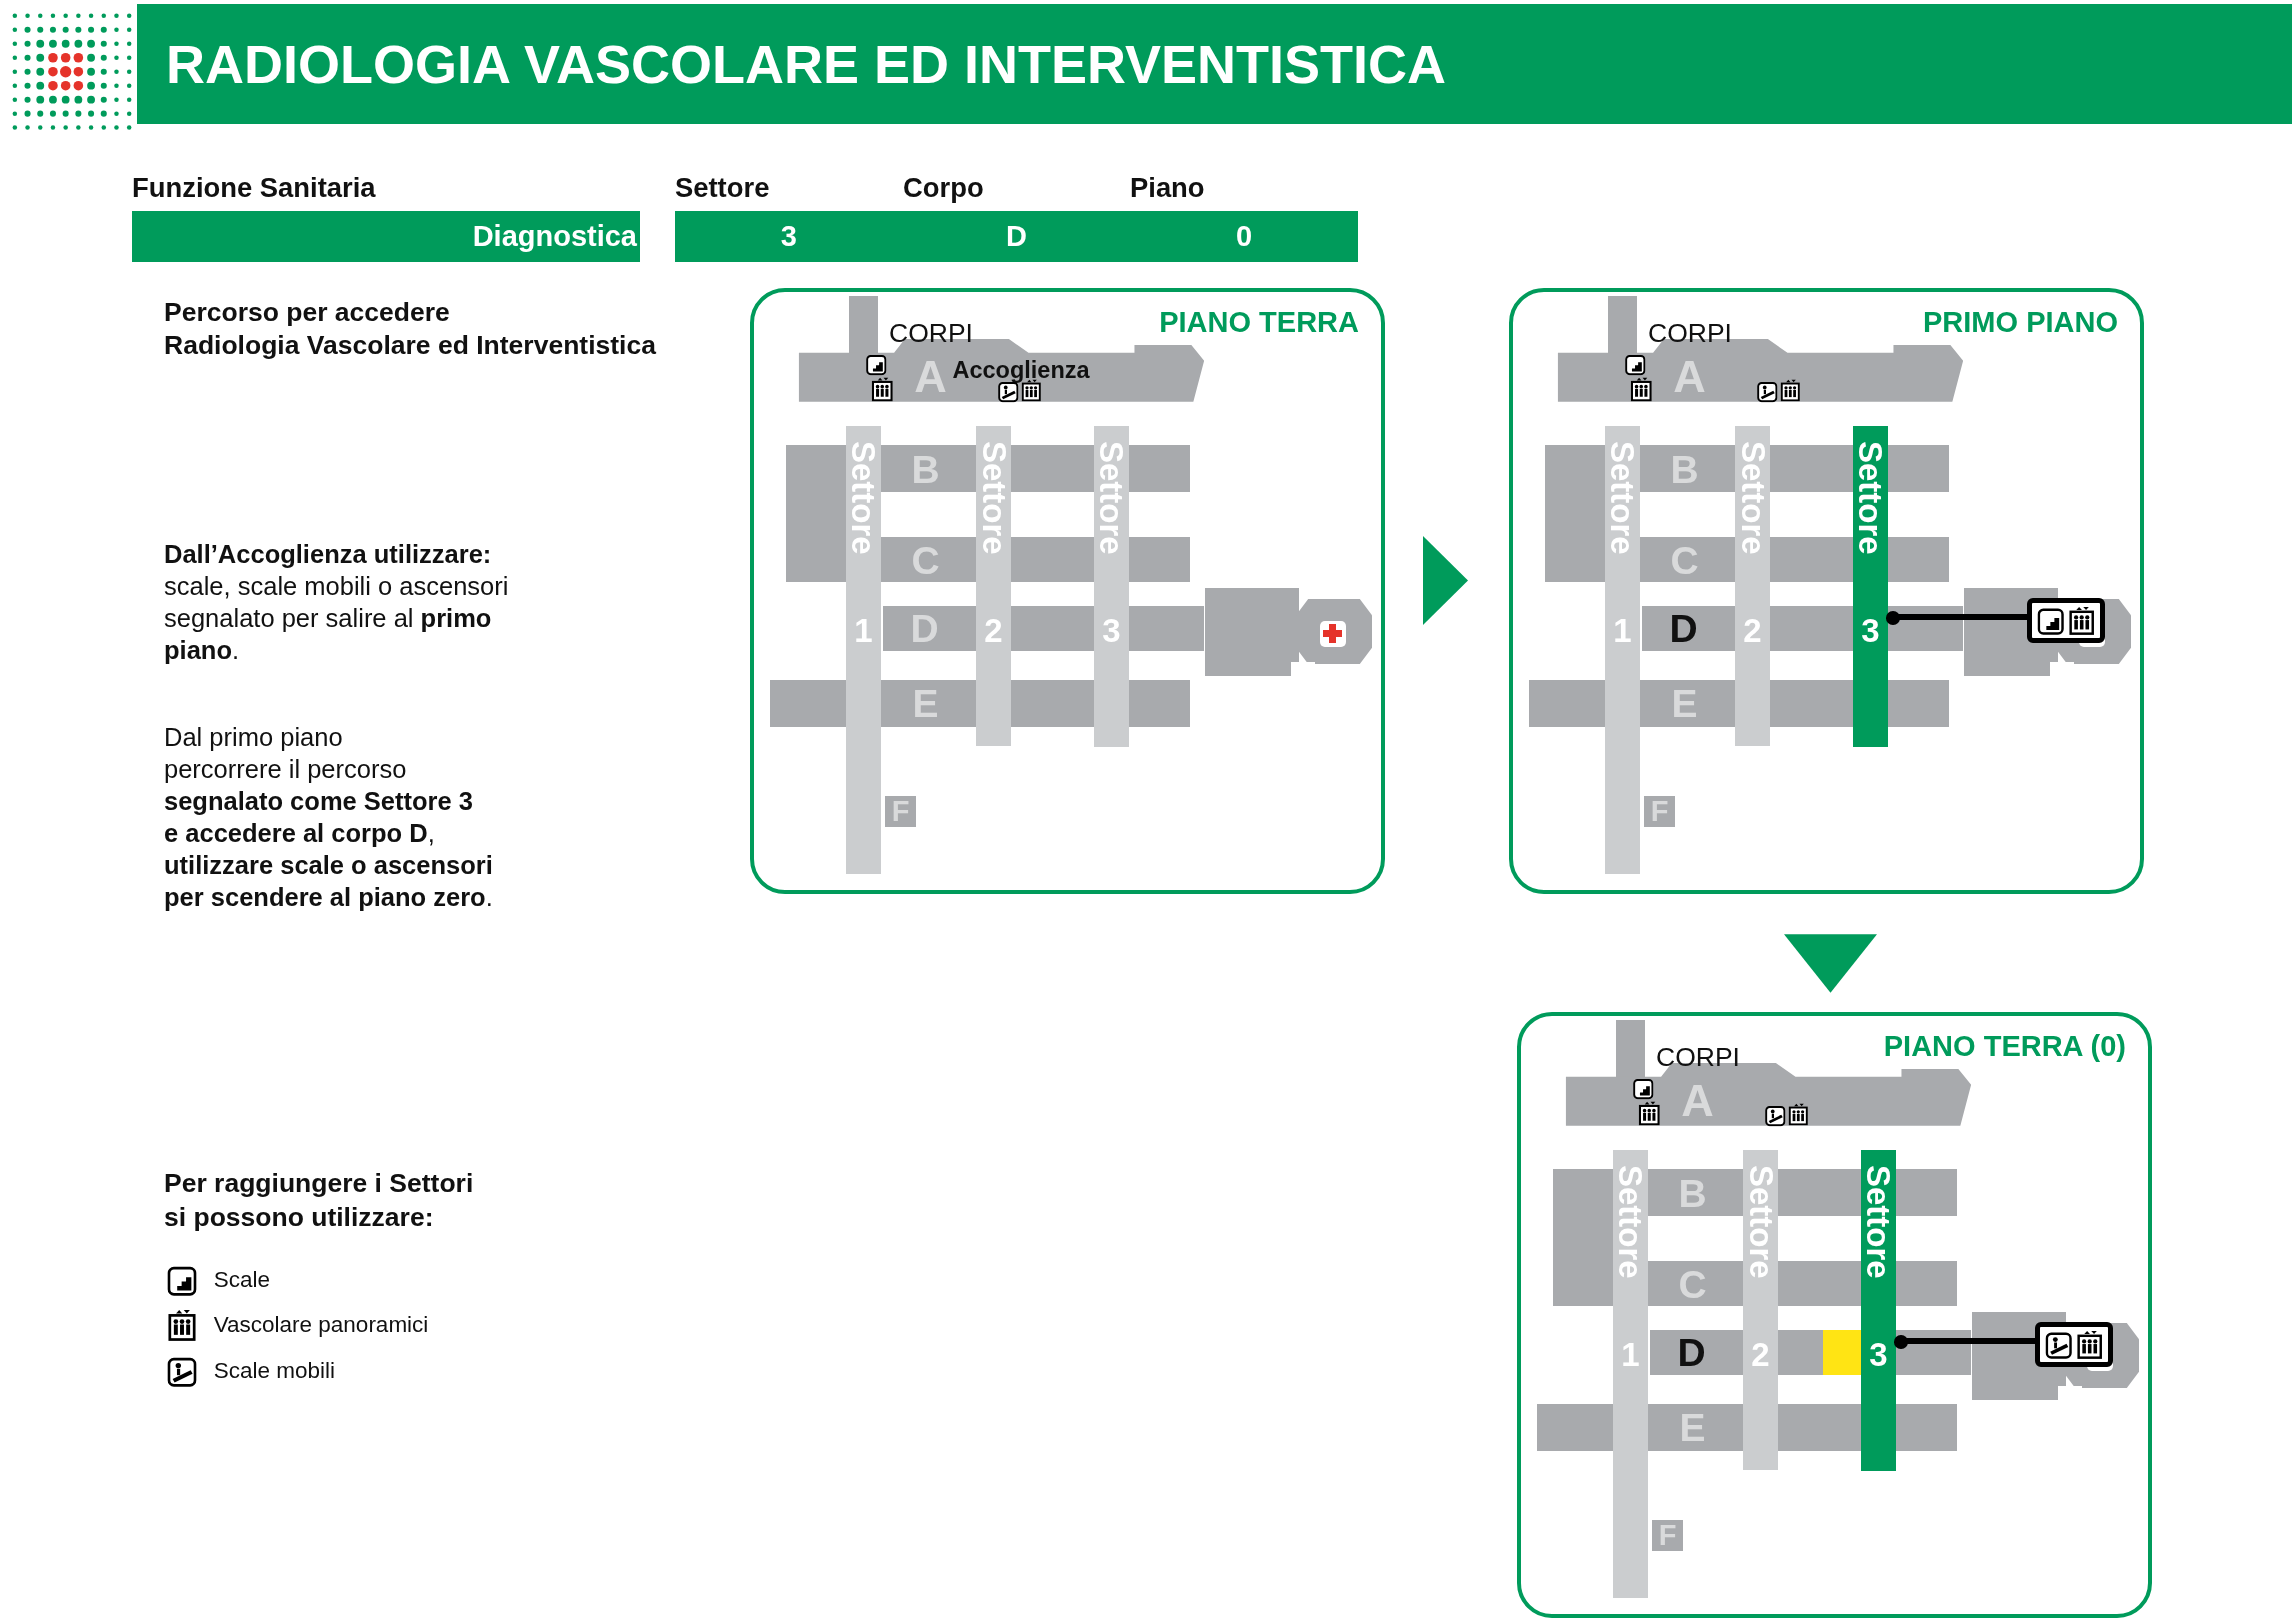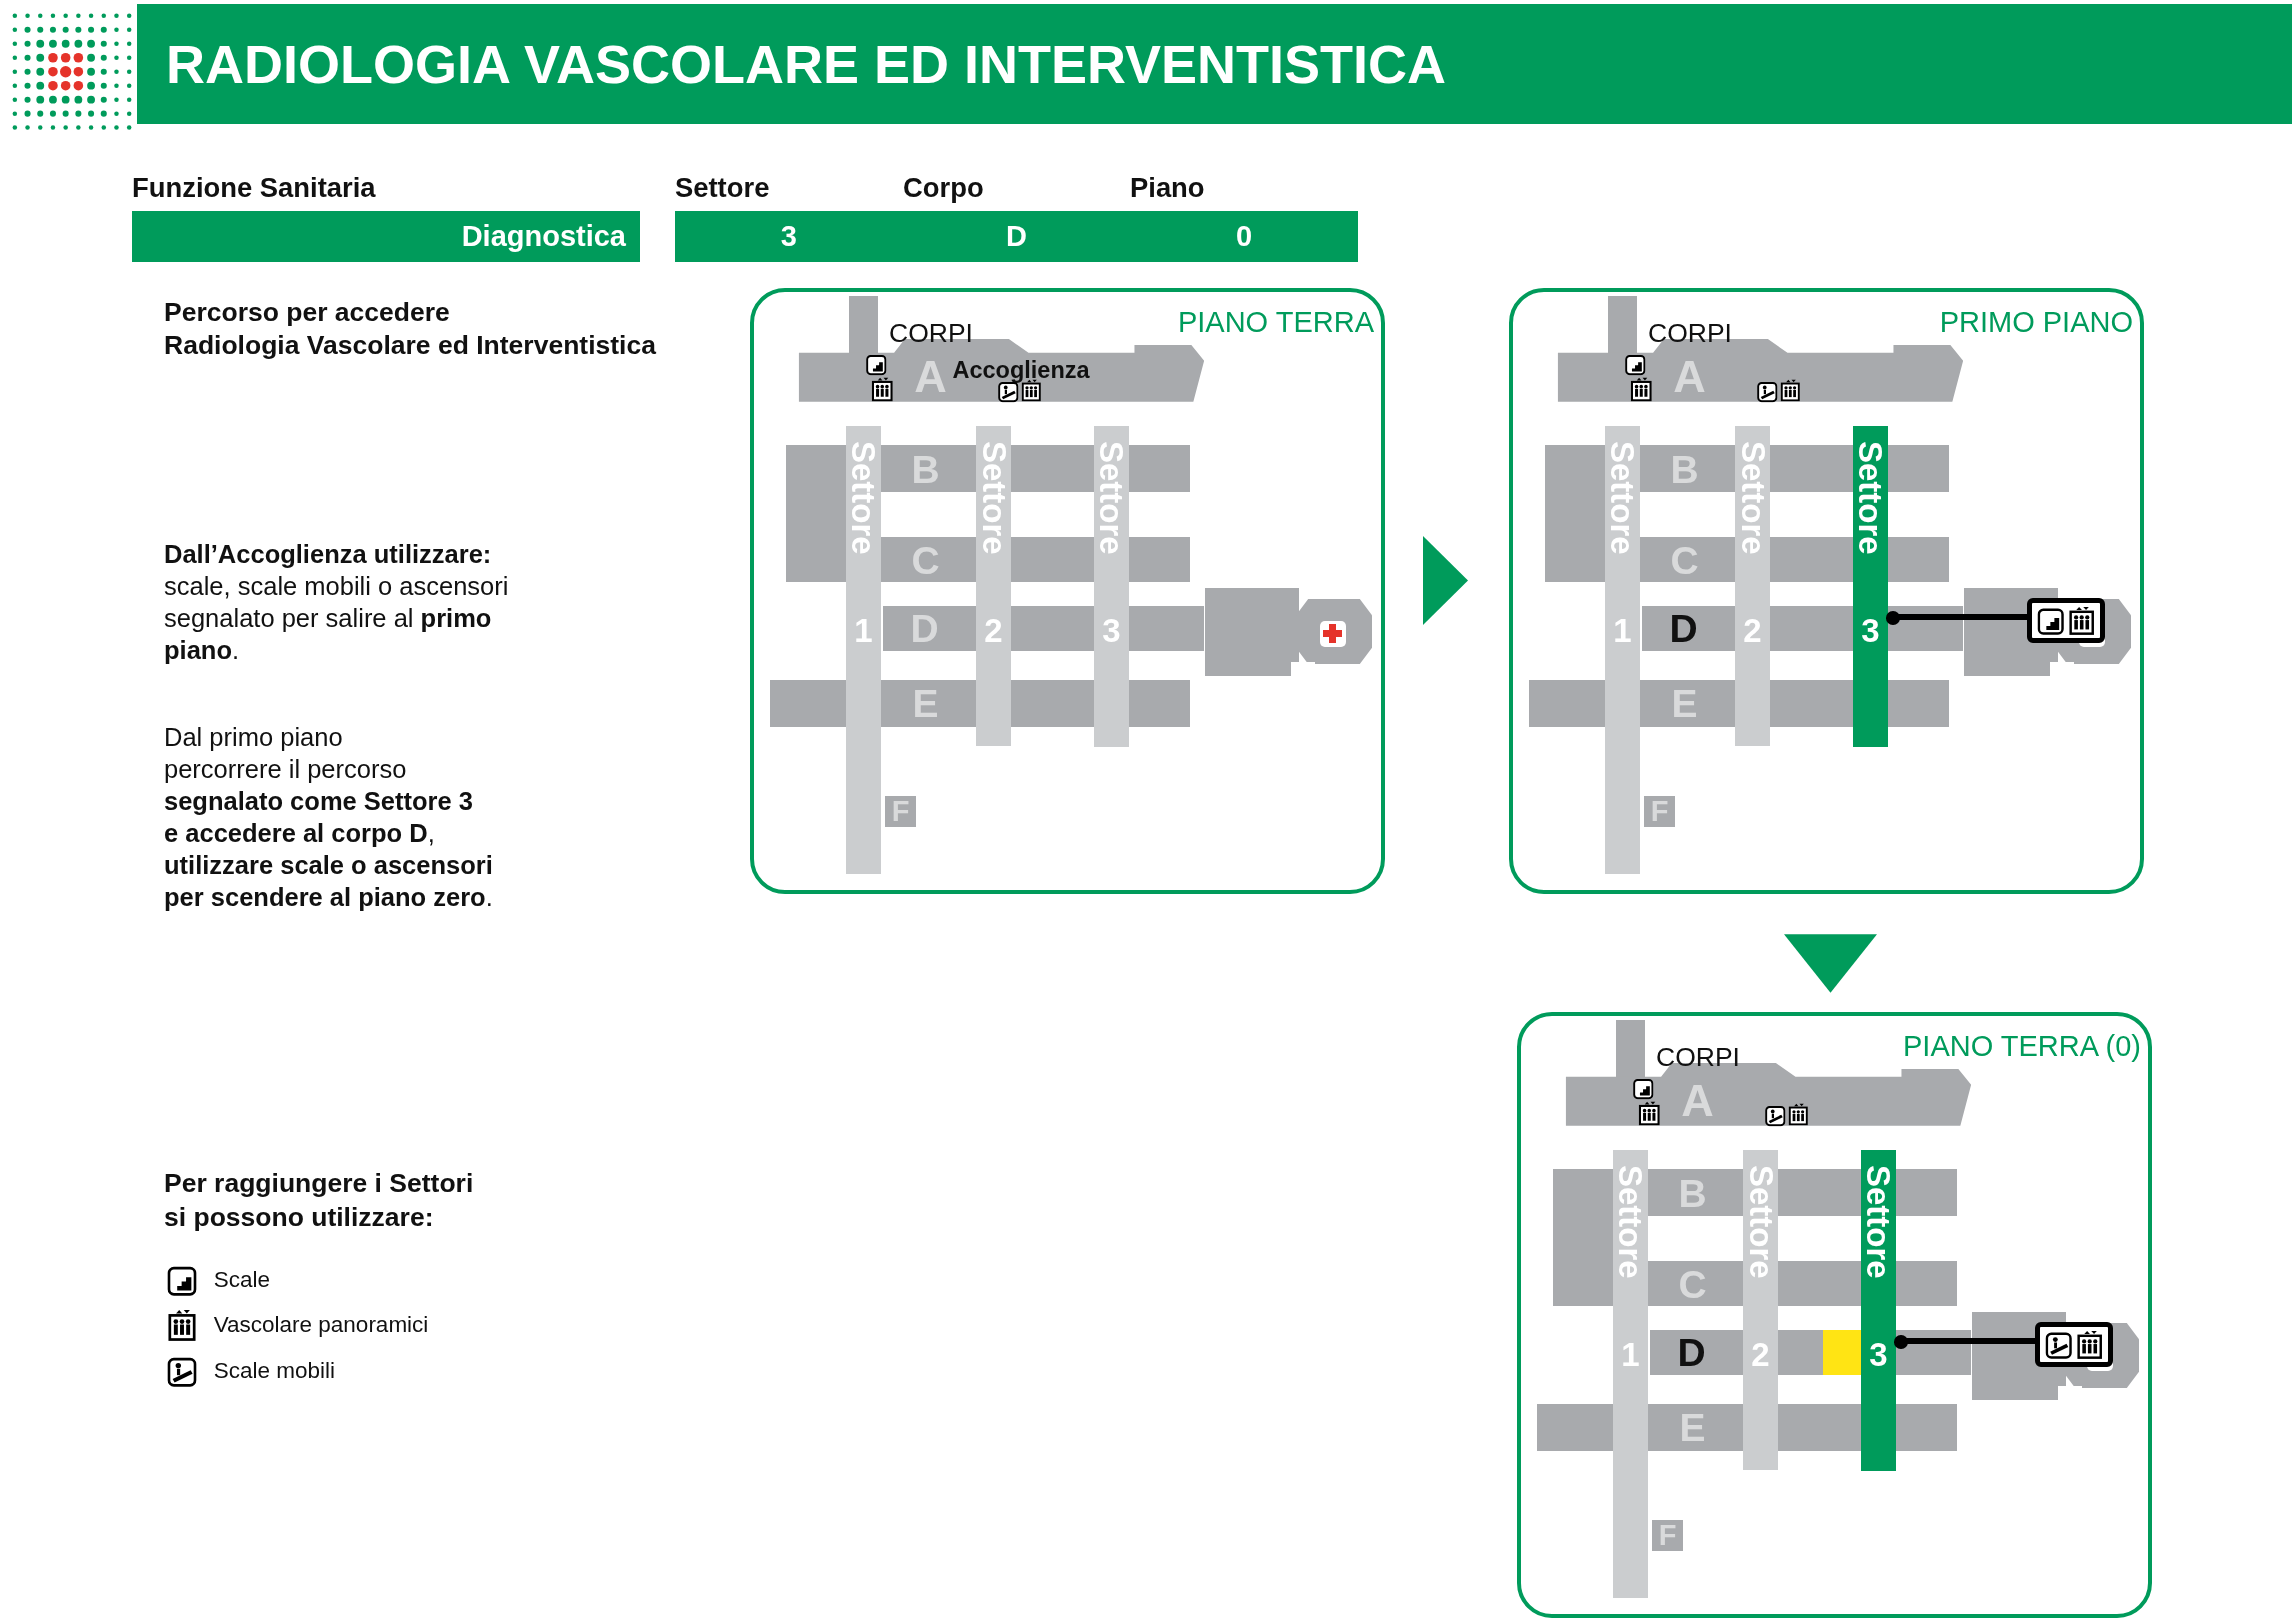--- a/index.html
+++ b/index.html
@@ -20,21 +20,21 @@
   #header-bar{left:137px;top:3.9px;width:2155px;height:120px;background:var(--green)}
   #header-title{color:#fff;font-size:54px;font-weight:bold;line-height:120px;padding-left:29px;white-space:nowrap}
 
   
   .col-hdr{top:171px;height:33px;font-size:27.4px;font-weight:bold;color:#111;text-align:left;line-height:33px}
   #hdr-funzione{left:132px;width:508px}
   #hdr-settore{left:675px;width:227px}
   #hdr-corpo{left:903px;width:227px}
   #hdr-piano{left:1130px;width:228px}
   .cell{top:211px;height:51px;background:var(--green);color:#fff;font-size:29px;font-weight:bold;line-height:51px}
-  #cell-funzione{left:132px;width:508px;text-align:right;padding-right:14px}
+  #cell-funzione{left:132px;width:508px;text-align:right;padding-right:3px}
   #cell-scp{left:675px;width:683px;display:flex}
   #cell-scp span{flex:1;text-align:center}
 
   
   #intro{left:164px;top:296px;font-size:26.5px;font-weight:bold;line-height:33px;color:#111}
   #highlight{left:153px;top:437px;width:427px;height:55px;background:var(--yellow)}
   #highlight span{display:block;font-size:29px;font-weight:bold;line-height:55px;padding-left:13.7px;color:#111;white-space:nowrap}
   .para{font-size:25.5px;line-height:32px;color:#111}
   #para1{left:164px;top:538px}
   #para2{left:164px;top:721px}
@@ -52,21 +52,21 @@
 
   
   #arrow-right{left:1423px;top:536px}
   #arrow-down{left:1784px;top:934px}
 
   
   .panel{position:absolute;width:635px;height:606px;border:4.9px solid var(--green);border-radius:35px;background:#fff}
   .panel-1{left:750px;top:288px}
   .panel-2{left:1509px;top:288px}
   .panel-3{left:1517px;top:1012px}
-  .panel-title{position:absolute;top:13.7px;right:7px;font-size:29px;font-weight:normal;color:var(--green);white-space:nowrap}
+  .panel-title{position:absolute;top:13.7px;right:22px;font-size:29px;font-weight:bold;color:var(--green);white-space:nowrap}
   .panel .abs{position:absolute}
   .blk{background:var(--gray-bld)}
   .bar{background:var(--gray-bar)}
   .tower{left:95px;top:3.9px;width:29px;height:61px}
   .a-band{left:41px;top:43px}
   .corpi-label{left:135px;top:25.5px;font-size:26.5px;font-weight:normal;color:#111}
   .row-b{left:32px;top:153px;width:404px;height:47px}
   .left-block{left:32px;top:153px;width:62px;height:137px}
   .row-c{left:32px;top:245px;width:404px;height:45px}
   .row-d{left:129px;top:314px;width:321px;height:45px}

